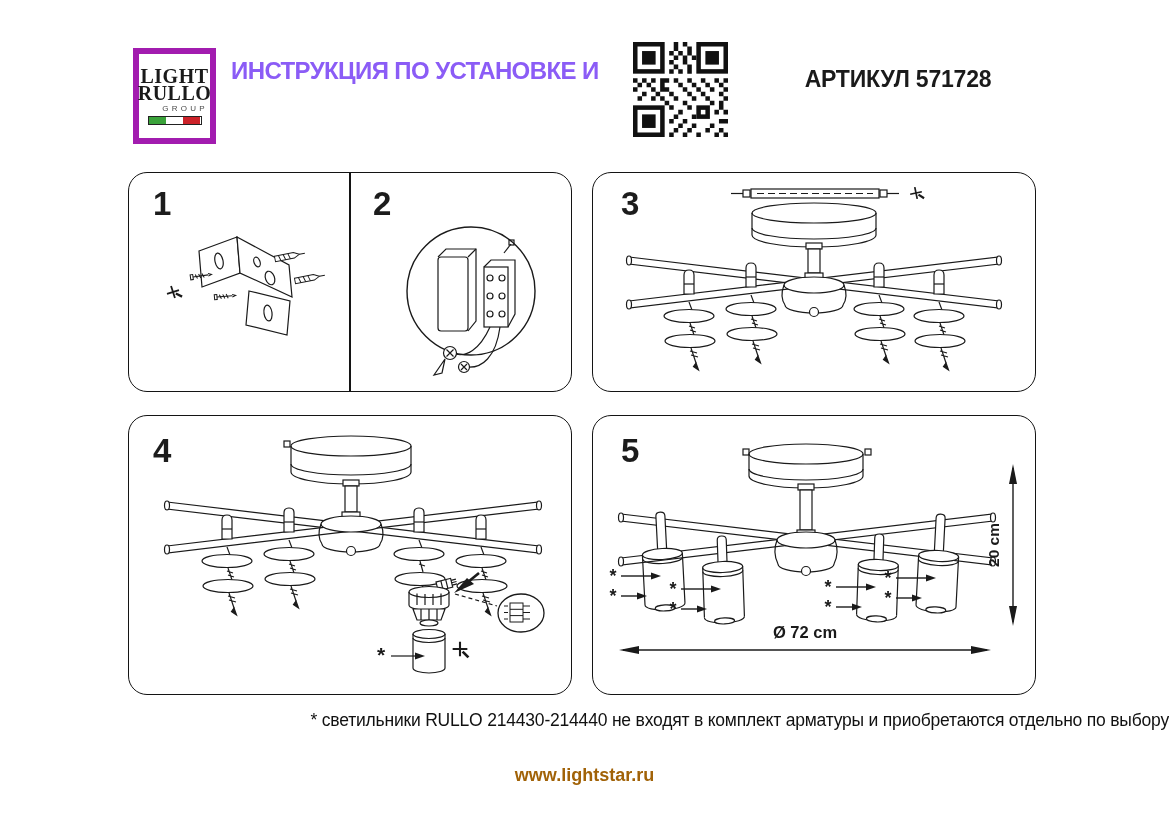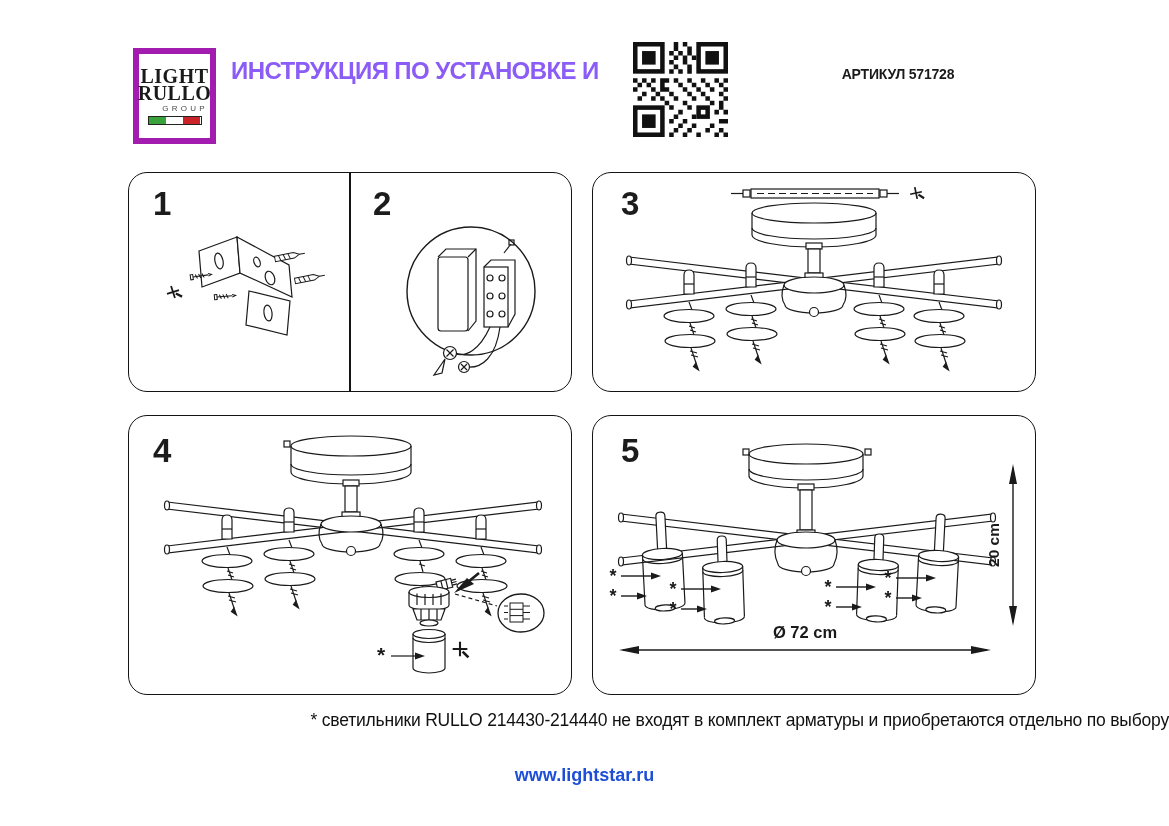--- a/index.html
+++ b/index.html
@@ -22,37 +22,37 @@
   .logo-flag span{flex:1}
   .flag-g{background:#3aa23a}.flag-w{background:#ffffff}.flag-r{background:#cc2229}
 
   .main-title{
     position:absolute;left:231px;top:56px;font-weight:700;font-size:24px;
     line-height:29px;letter-spacing:-.6px;color:#8b5cf6;white-space:nowrap;
   }
   .qr{position:absolute;left:633px;top:42px;width:95px;height:95px}
   .series-block{position:absolute;left:770px;top:60px;width:256px;text-align:center}
   .series-line{font-weight:700;font-size:16.5px;letter-spacing:-.2px}
-  .article-line{font-weight:700;font-size:14px;letter-spacing:-.2px;margin-top:6px}
+  .article-line{font-weight:700;font-size:23px;letter-spacing:-.2px;margin-top:6px}
 
   
   .panel{position:absolute;border:1.6px solid #141414;border-radius:19px;background:#fff}
   .p12{left:128px;top:172px;width:442px;height:218px}
   .p3 {left:592px;top:172px;width:442px;height:218px}
   .p4 {left:128px;top:415px;width:442px;height:278px}
   .p5 {left:592px;top:415px;width:442px;height:278px}
   .divider{position:absolute;left:220px;top:0;bottom:0;width:1.6px;background:#141414}
   .stepnum{position:absolute;font-size:33px;font-weight:600;color:#1c1c1c;line-height:33px}
   svg.draw{position:absolute;left:0;top:0;display:block}
 
   
   .footnote{position:absolute;left:0;top:710px;width:100%;text-align:right;
     font-size:17.5px;letter-spacing:-.2px;color:#111}
   .site{position:absolute;left:0;top:765px;width:100%;text-align:center;
-    font-size:18px;font-weight:700;color:#1d4ed8}
+    font-size:18px;font-weight:700;color:#a16207}
 </style>
 </head>
 <body>
 
 <svg width="0" height="0" style="position:absolute" aria-hidden="true">
 <defs>
   <g id="screwx" stroke="#1a1a1a" stroke-width="2" fill="none">
     <path d="M-7,0 H7 M0,-7 V7"></path>
         <path d="M2.5,2.5 L8,8" stroke-width="2.6"></path>
   </g>

